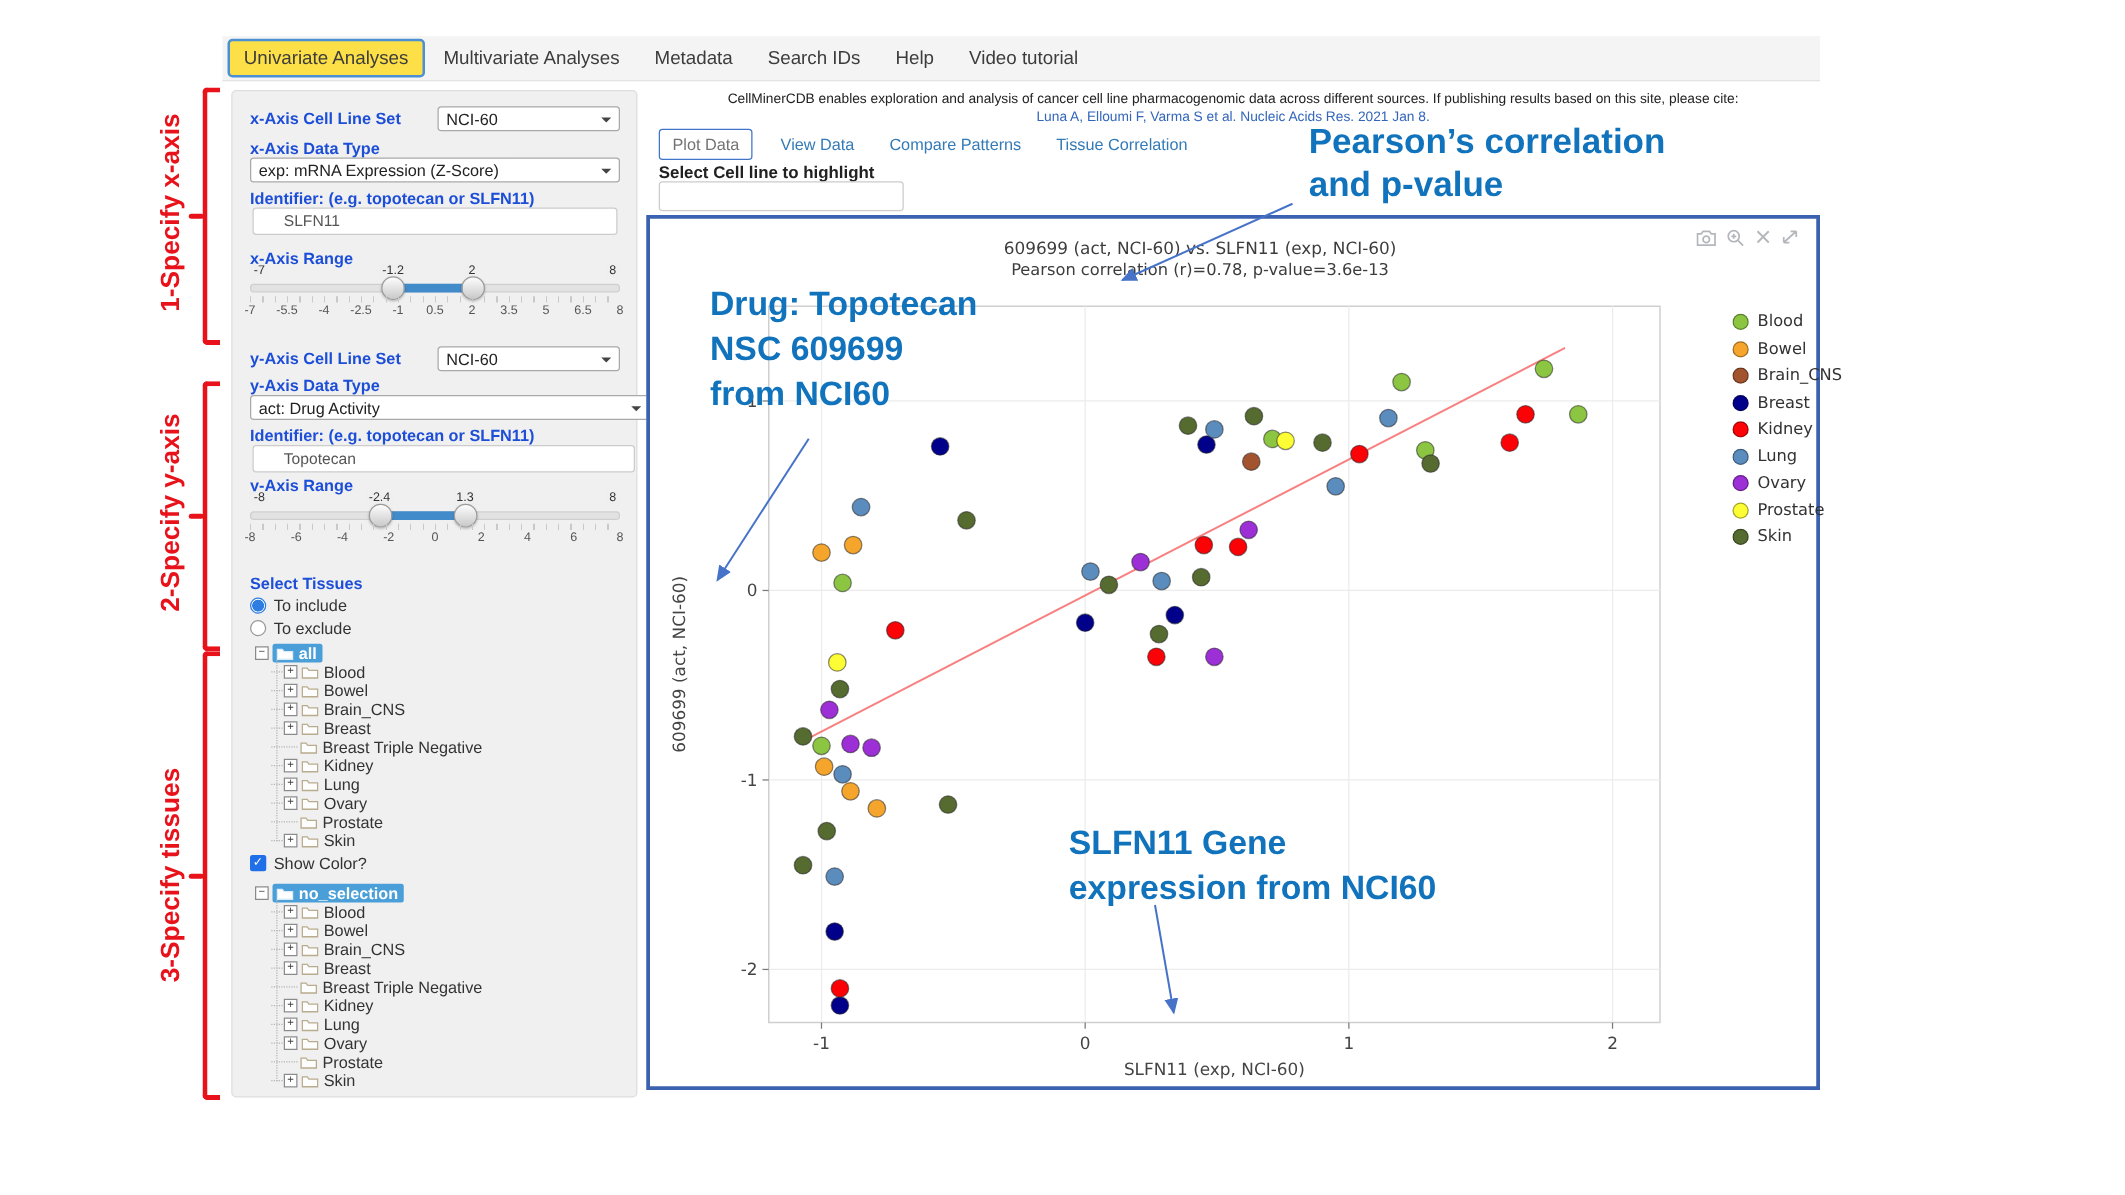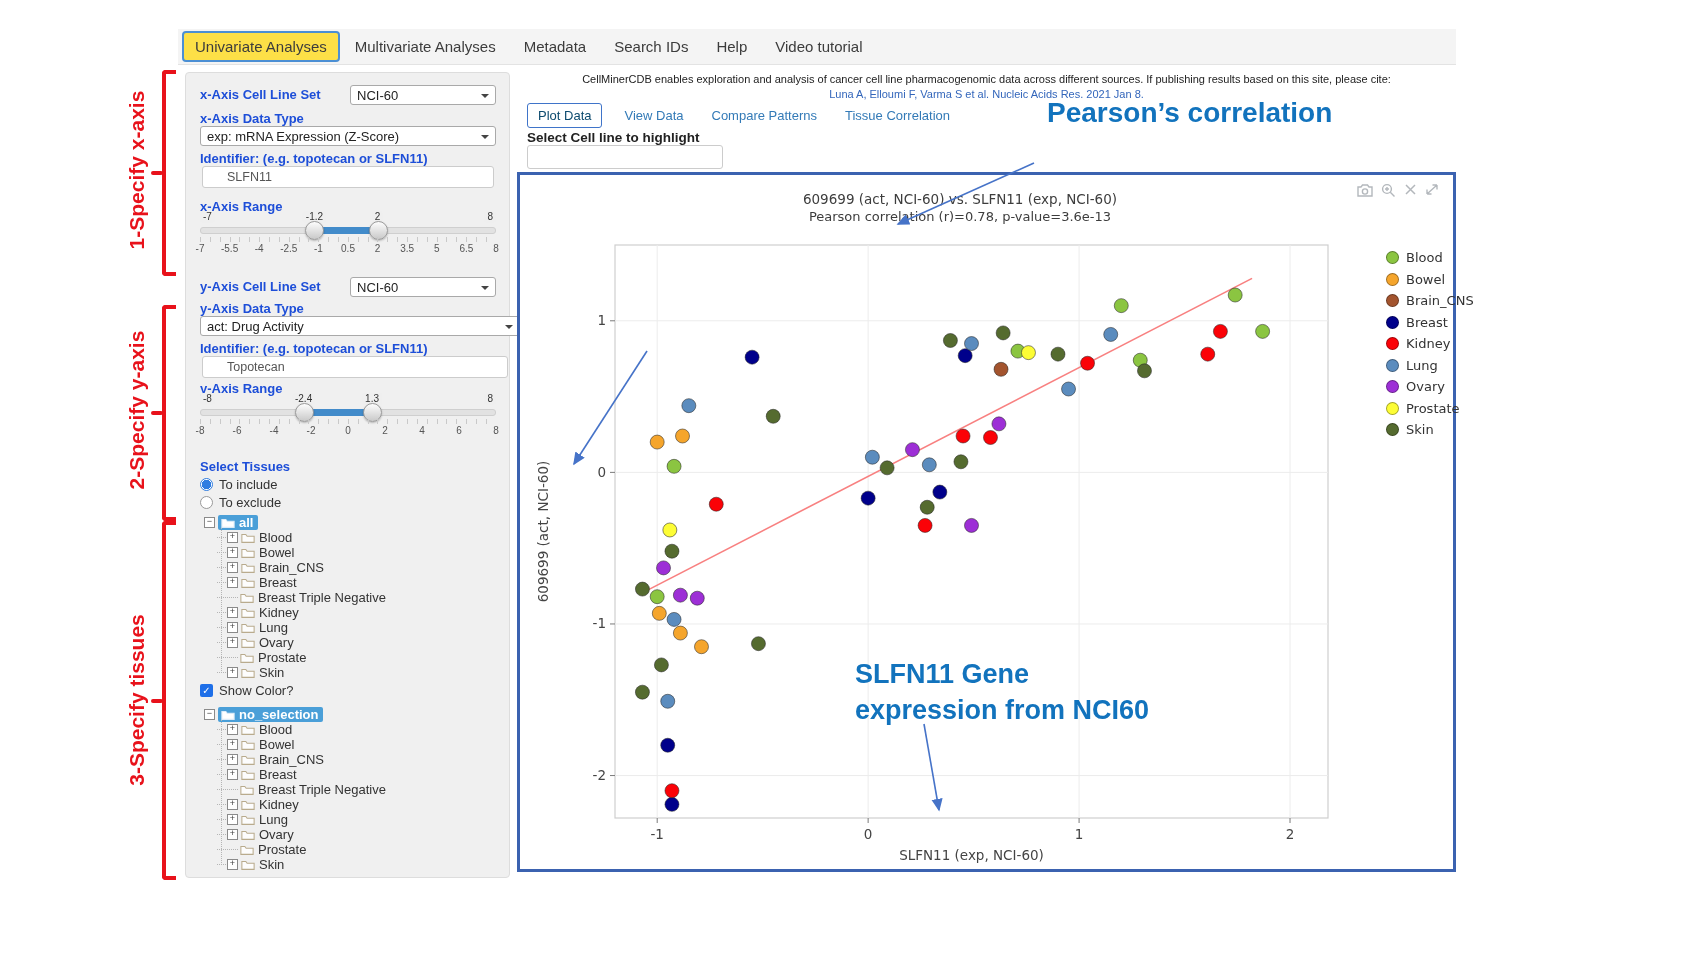--- a/index.html
+++ b/index.html
@@ -53,21 +53,21 @@
             text-align:center;color:#444;margin-right:3px;flex:0 0 auto;}
   .tfold{margin-right:4px;display:inline-flex;}
   .tchip{display:inline-flex;align-items:center;background:#4a9fd8;color:#fff;border-radius:2px;
          padding:0 5px 0 3px;height:15px;font-weight:bold;}
   .tchip .tfold{margin-right:4px;}
   
   #citation{position:absolute;left:517px;top:73px;width:939px;text-align:center;font-size:11px;color:#222;}
   #citation-link{position:absolute;left:517px;top:88px;width:939px;text-align:center;font-size:11px;color:#3366bb;cursor:pointer;}
   #subtabs{position:absolute;left:527px;top:103px;display:flex;align-items:center;font-size:13px;}
   .subtab{color:#337ab7;margin-right:24px;padding:5px 2px;cursor:pointer;}
-  .subtab.active{color:#0c4a6e;border:1.5px solid #3f74c9;border-radius:3px;padding:4px 10px;margin-right:20px;}
+  .subtab.active{color:#737373;border:1.5px solid #3f74c9;border-radius:3px;padding:4px 10px;margin-right:20px;}
   #highlight-label{position:absolute;left:527px;top:130px;font-size:13.5px;font-weight:bold;color:#222;}
   #highlight-input{position:absolute;left:527px;top:145px;width:196px;height:24px;background:#fff;
                    border:1px solid #ccc;border-radius:3px;box-sizing:border-box;}
   
   #plot-panel{position:absolute;left:517px;top:172px;width:939px;height:700px;border:3px solid #3b62b0;
               background:#fff;box-sizing:border-box;}
   #plot-title{position:absolute;left:0;top:16px;width:880px;text-align:center;font-family:"DejaVu Sans",sans-serif;
               font-size:13.5px;color:#3d3d3d;}
   #plot-subtitle{position:absolute;left:0;top:34px;width:880px;text-align:center;font-family:"DejaVu Sans",sans-serif;
               font-size:13px;color:#3d3d3d;}
@@ -517,28 +517,34 @@
         </li>
         <li>
           <span class="ldot" style="background:#fdfd35"></span>
           <span>Prostate</span>
         </li>
         <li>
           <span class="ldot" style="background:#556b2f"></span>
           <span>Skin</span>
         </li>
       </ul>
+    <div class="callout" id="callout-drug" style="left:48px;top:50px">
+      <div>Drug: Topotecan</div>
+      <div>NSC 609699</div>
+      <div>from NCI60</div>
+    </div>
     <div class="callout" id="callout-gene" style="left:335px;top:481px">
       <div>SLFN11 Gene</div>
       <div>expression from NCI60</div>
     </div>
   </div>
 
   <div class="callout" id="callout-pearson">
     <div>Pearson’s correlation</div>
+    <div>and p-value</div>
   </div>
 
   <svg id="overlay" width="1700" height="956">
     <defs>
       <marker id="arr" markerWidth="9" markerHeight="8" refX="7" refY="3.5" orient="auto">
         <path d="M0,0 L8,3.5 L0,7 z" fill="#4673c8"></path>
       </marker>
     </defs>
   <line x1="1034" y1="163" x2="898" y2="224" stroke="#4673c8" stroke-width="1.6" marker-end="url(#arr)"></line>
       <line x1="647" y1="351" x2="574" y2="464" stroke="#4673c8" stroke-width="1.6" marker-end="url(#arr)"></line>

